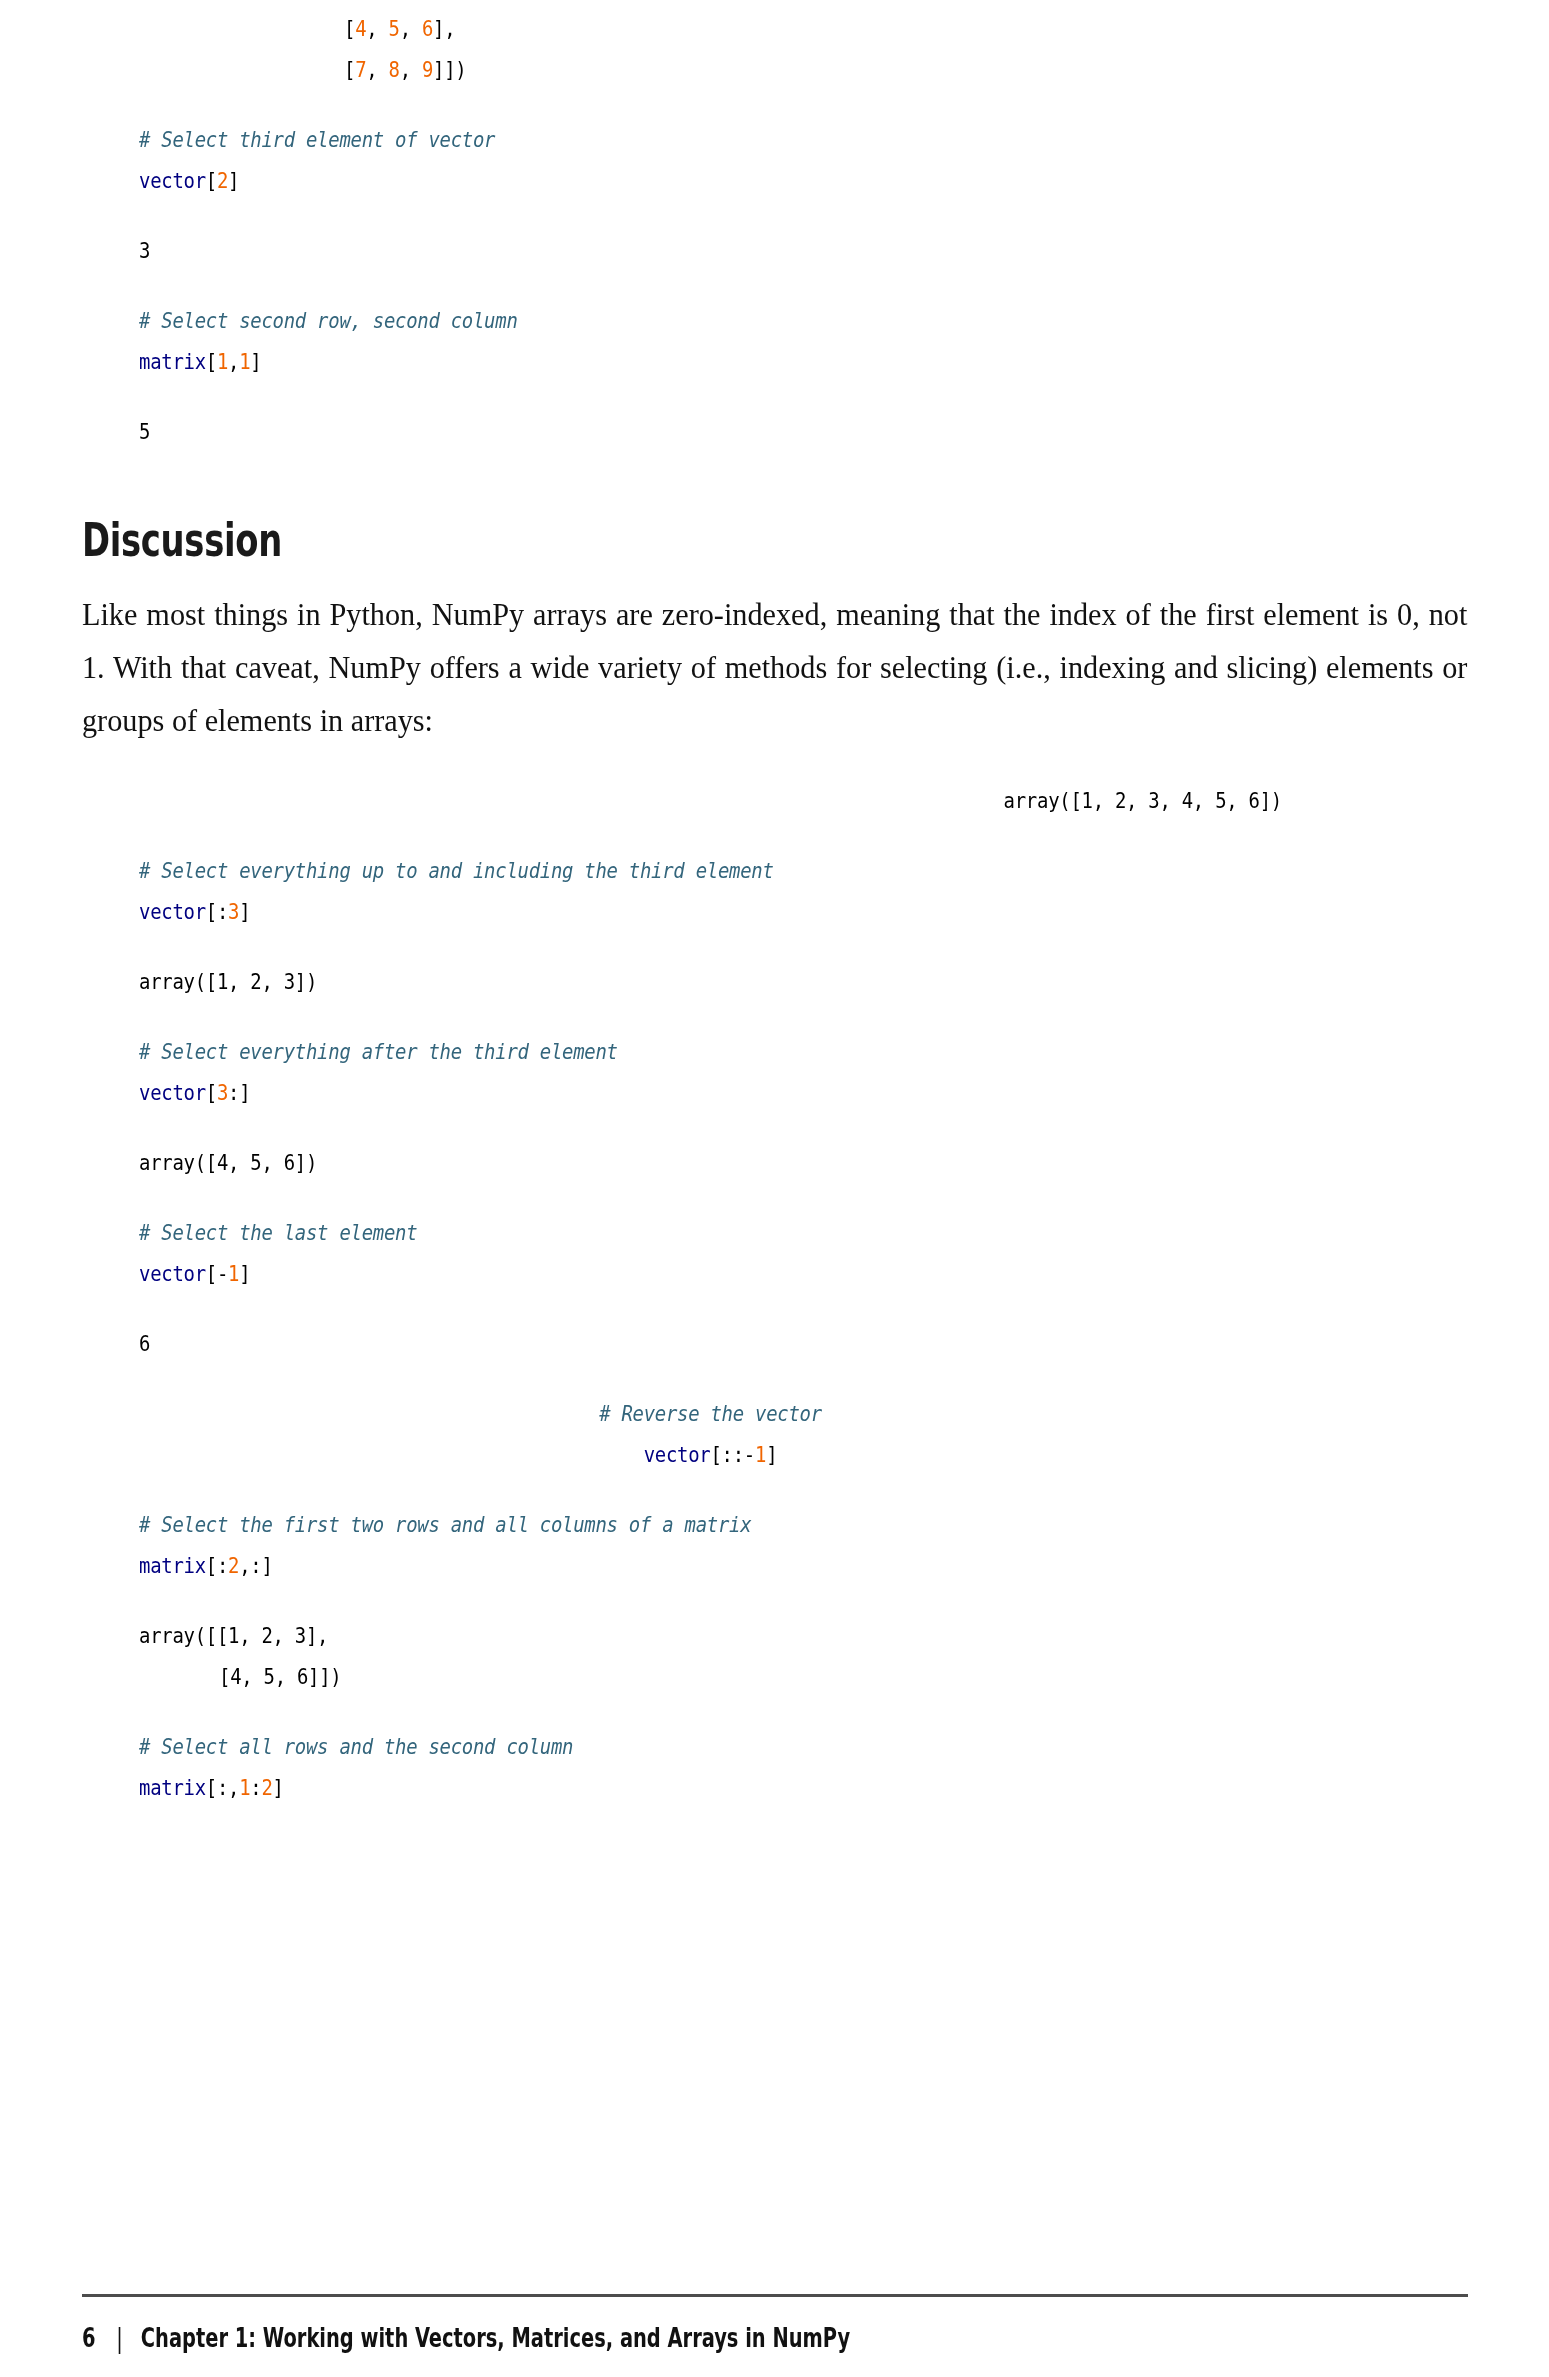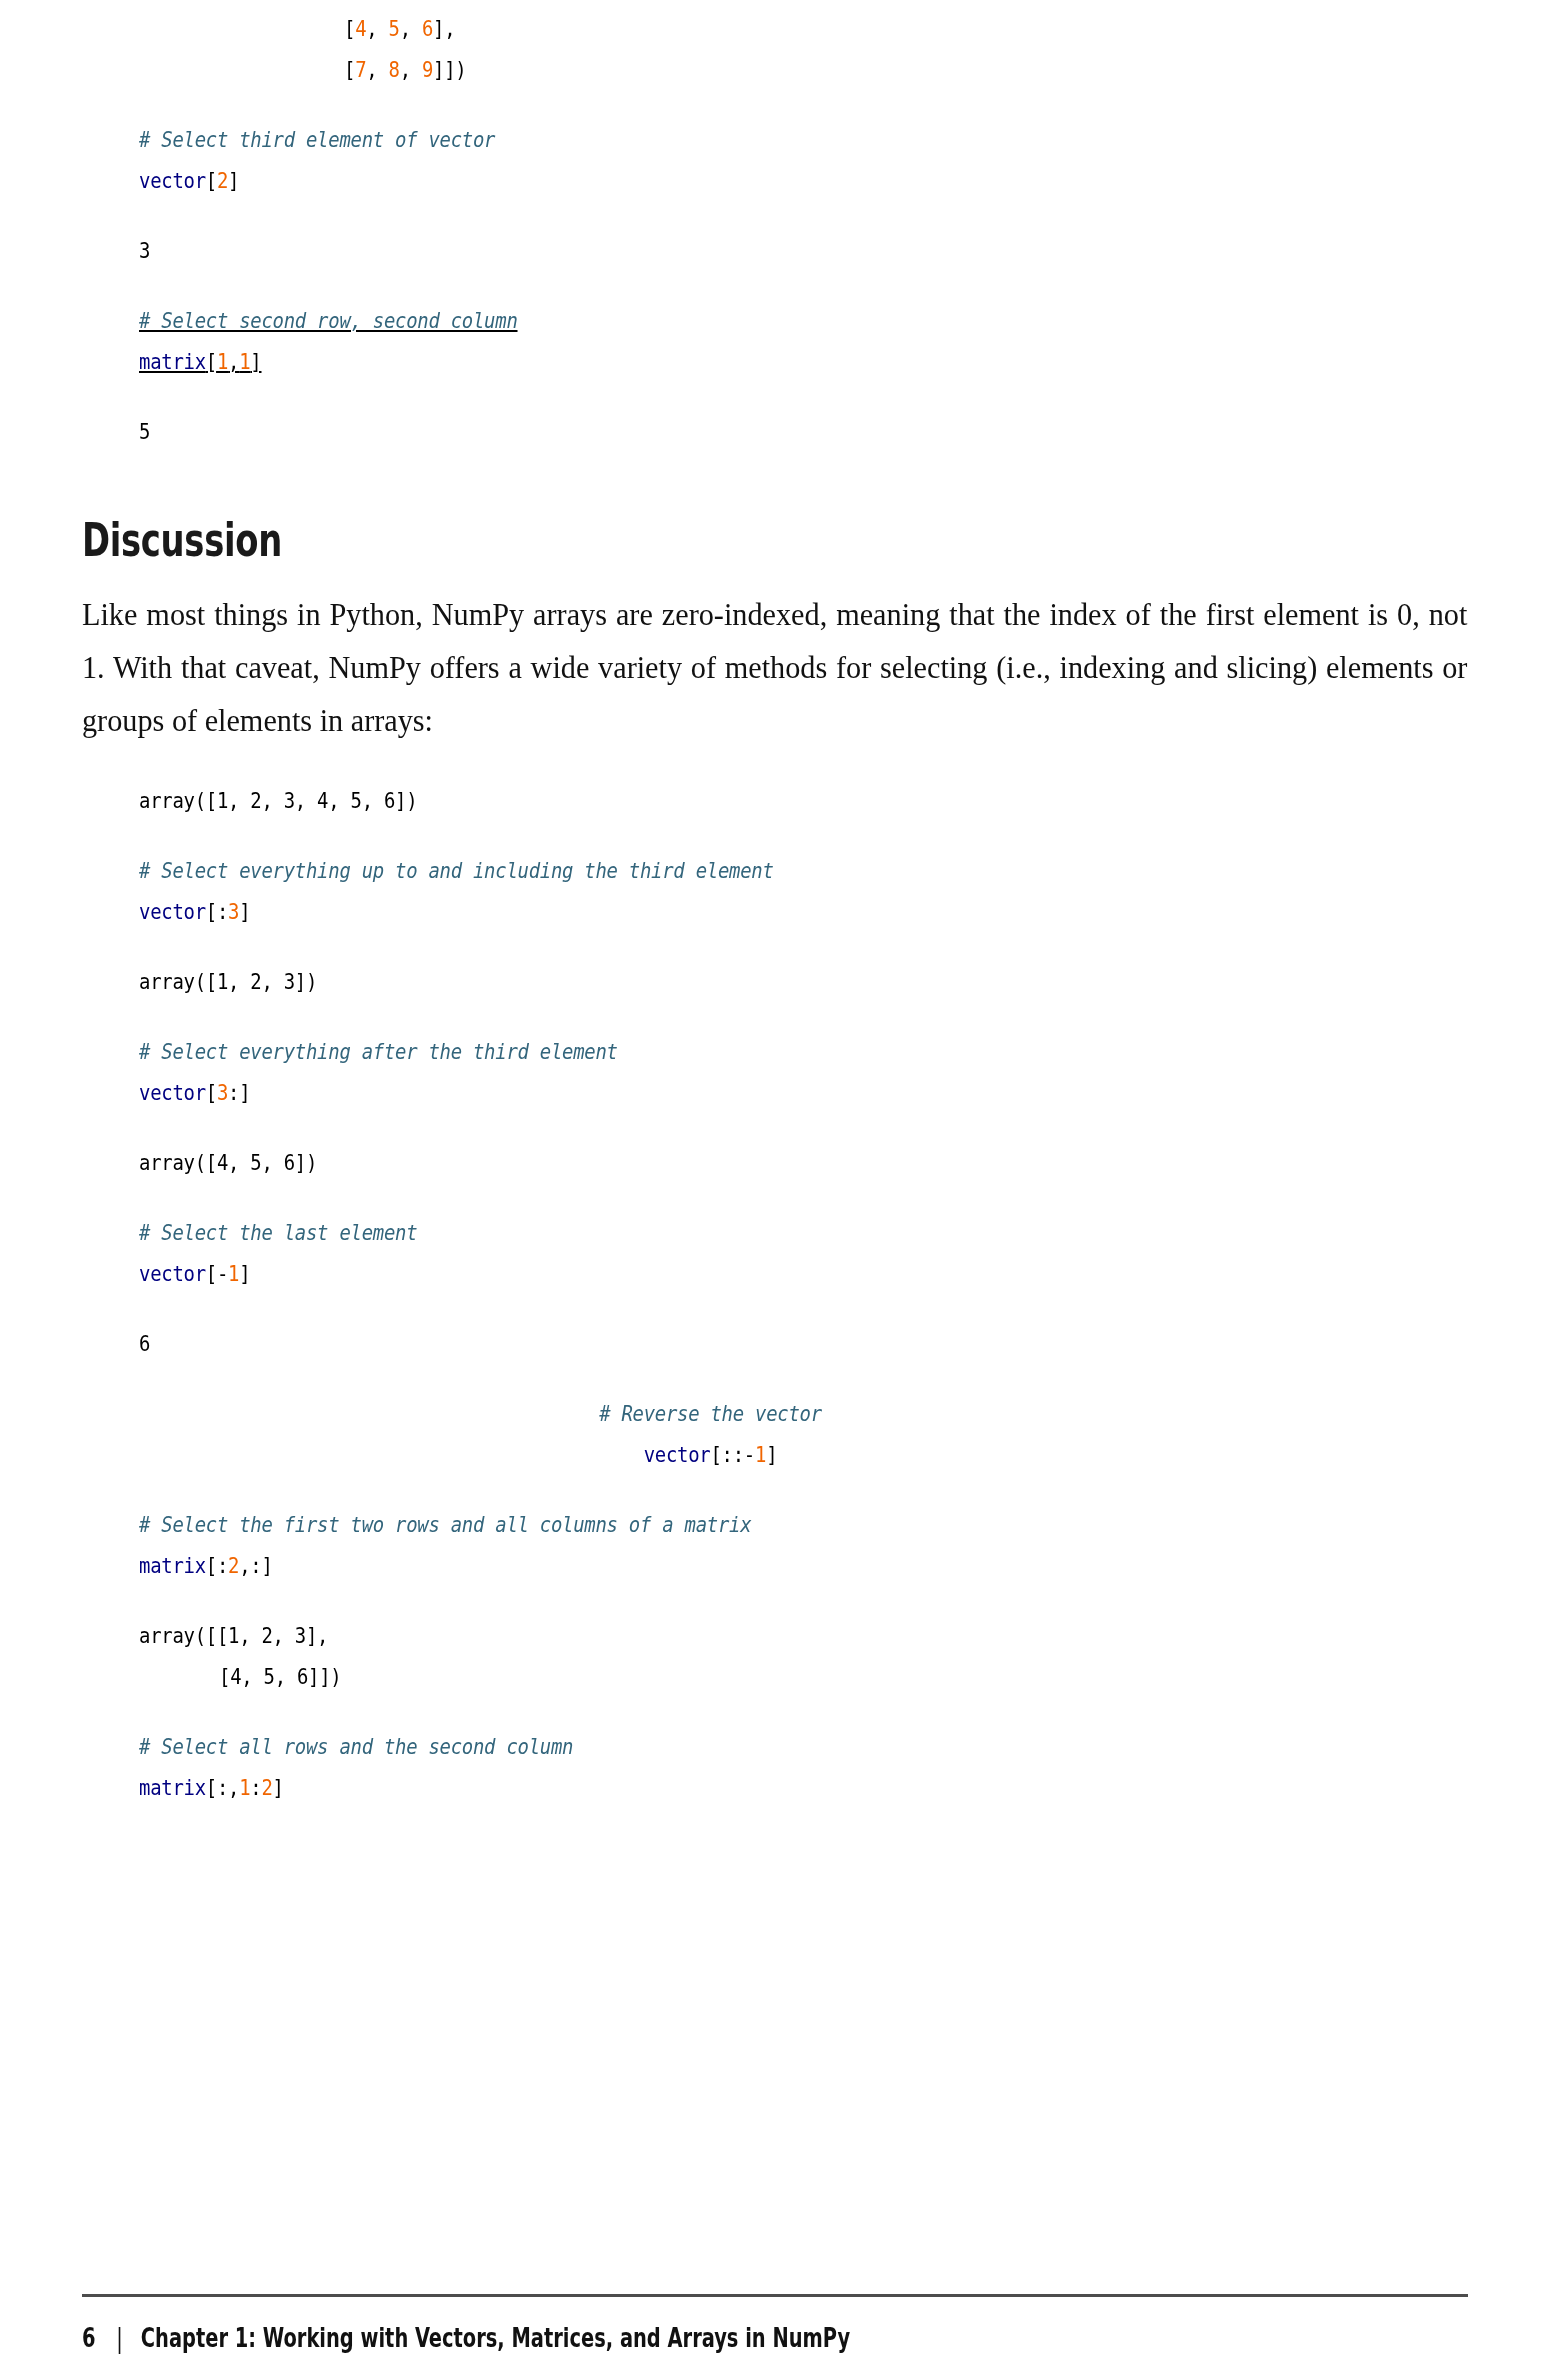--- a/index.html
+++ b/index.html
@@ -128,40 +128,40 @@
 
     <div class="blk" style="padding-left: 57px;">
         <div class="code"><span class="cmt"># Select third element of vector</span></div>
         <div class="code"><span class="id">vector</span><span class="pun">[</span><span class="num">2</span><span class="pun">]</span></div>
       </div>
 
     <div class="blk" style="padding-left: 57px;">
         <div class="code"><span class="out">3</span></div>
       </div>
 
-    <div class="blk" style="padding-left: 57px; text-decoration: underline;">
+    <div class="blk" style="padding-left: 57px;">
         <div class="code"><span class="cmt"># Select second row, second column</span></div>
         <div class="code"><span class="id">matrix</span><span class="pun">[</span><span class="num">1</span><span class="pun">,</span><span class="num">1</span><span class="pun">]</span></div>
       </div>
 
     <div class="blk" style="padding-left: 57px;">
         <div class="code"><span class="out">5</span></div>
       </div>
 
     <div class="spacer-md"></div>
 
     <h2 class="heading">Discussion</h2>
 
     <div class="spacer-sm"></div>
 
     <p class="body">Like most things in Python, NumPy arrays are zero-indexed, meaning that the index of the first element is 0, not 1. With that caveat, NumPy offers a wide variety of methods for selecting (i.e., indexing and slicing) elements or groups of elements in arrays:</p>
 
     <div class="spacer-md"></div>
 
-    <div class="blk" style="padding-left: 57px;">
+    <div class="blk" style="padding-left: 57px; text-align: right;">
         <div class="code"><span class="out">array([1, 2, 3, 4, 5, 6])</span></div>
       </div>
     <div class="blk" style="padding-left: 57px;">
         <div class="code"><span class="cmt"># Select everything up to and including the third element</span></div>
         <div class="code"><span class="id">vector</span><span class="pun">[:</span><span class="num">3</span><span class="pun">]</span></div>
       </div>
     <div class="blk" style="padding-left: 57px;">
         <div class="code"><span class="out">array([1, 2, 3])</span></div>
       </div>
     <div class="blk" style="padding-left: 57px;">

